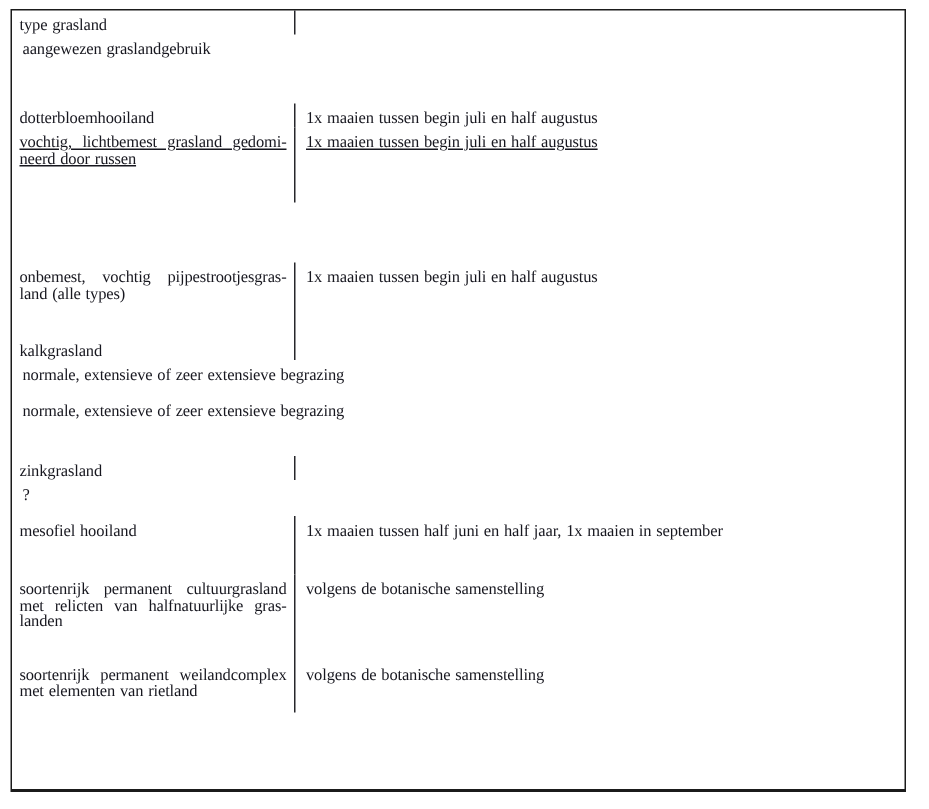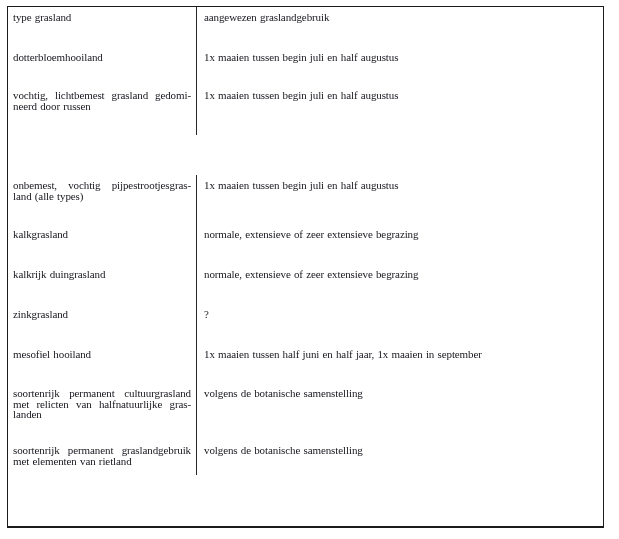--- a/index.html
+++ b/index.html
@@ -45,23 +45,23 @@
     width: 189px;
     border-right: 1px solid #26262b;
     padding-left: 5px;
     padding-right: 5px;
   }
   .c2 {
     flex: 1;
     padding-left: 7px;
     padding-right: 5px;
   }
-  .h40 { height: 40px; }
-  .h38 { height: 38px; }
-  .h50 { height: 50px; }
+  .h40 { height: 40px; flex-direction: column; }
+  .h38 { height: 38px; align-items: flex-end; }
+  .h50 { height: 50px; text-decoration: underline; }
   .h49 { height: 49px; margin-top: 40px; }
   .h39 { height: 39px; }
   .h57 { height: 57px; }
   .h35 { height: 35px; }
 </style>
 </head>
 <body>
 
 <div class="tbl">
 
@@ -85,38 +85,37 @@
     <div class="cell c1">onbemest, vochtig pijpestrootjesgras-land (alle types)</div>
     <div class="cell c2">1x maaien tussen begin juli en half augustus</div>
   </div>
 
   <div class="row h40">
     <div class="cell c1">kalkgrasland</div>
     <div class="cell c2">normale, extensieve of zeer extensieve begrazing</div>
   </div>
 
   <div class="row h40">
-    <div class="cell c1">kalkrijk duingrasland</div>
     <div class="cell c2">normale, extensieve of zeer extensieve begrazing</div>
   </div>
 
   <div class="row h40">
     <div class="cell c1">zinkgrasland</div>
     <div class="cell c2">?</div>
   </div>
 
   <div class="row h39">
     <div class="cell c1">mesofiel hooiland</div>
     <div class="cell c2">1x maaien tussen half juni en half jaar, 1x maaien in september</div>
   </div>
 
 
   <div class="row h57">
     <div class="cell c1">soortenrijk permanent cultuurgrasland met relicten van halfnatuurlijke gras-landen</div>
     <div class="cell c2">volgens de botanische samenstelling</div>
   </div>
 
   <div class="row h35">
-    <div class="cell c1">soortenrijk permanent graslandgebruik met elementen van rietland</div>
+    <div class="cell c1">soortenrijk permanent weilandcomplex met elementen van rietland</div>
     <div class="cell c2">volgens de botanische samenstelling</div>
   </div>
 
 </div>
 
 </body></html>

